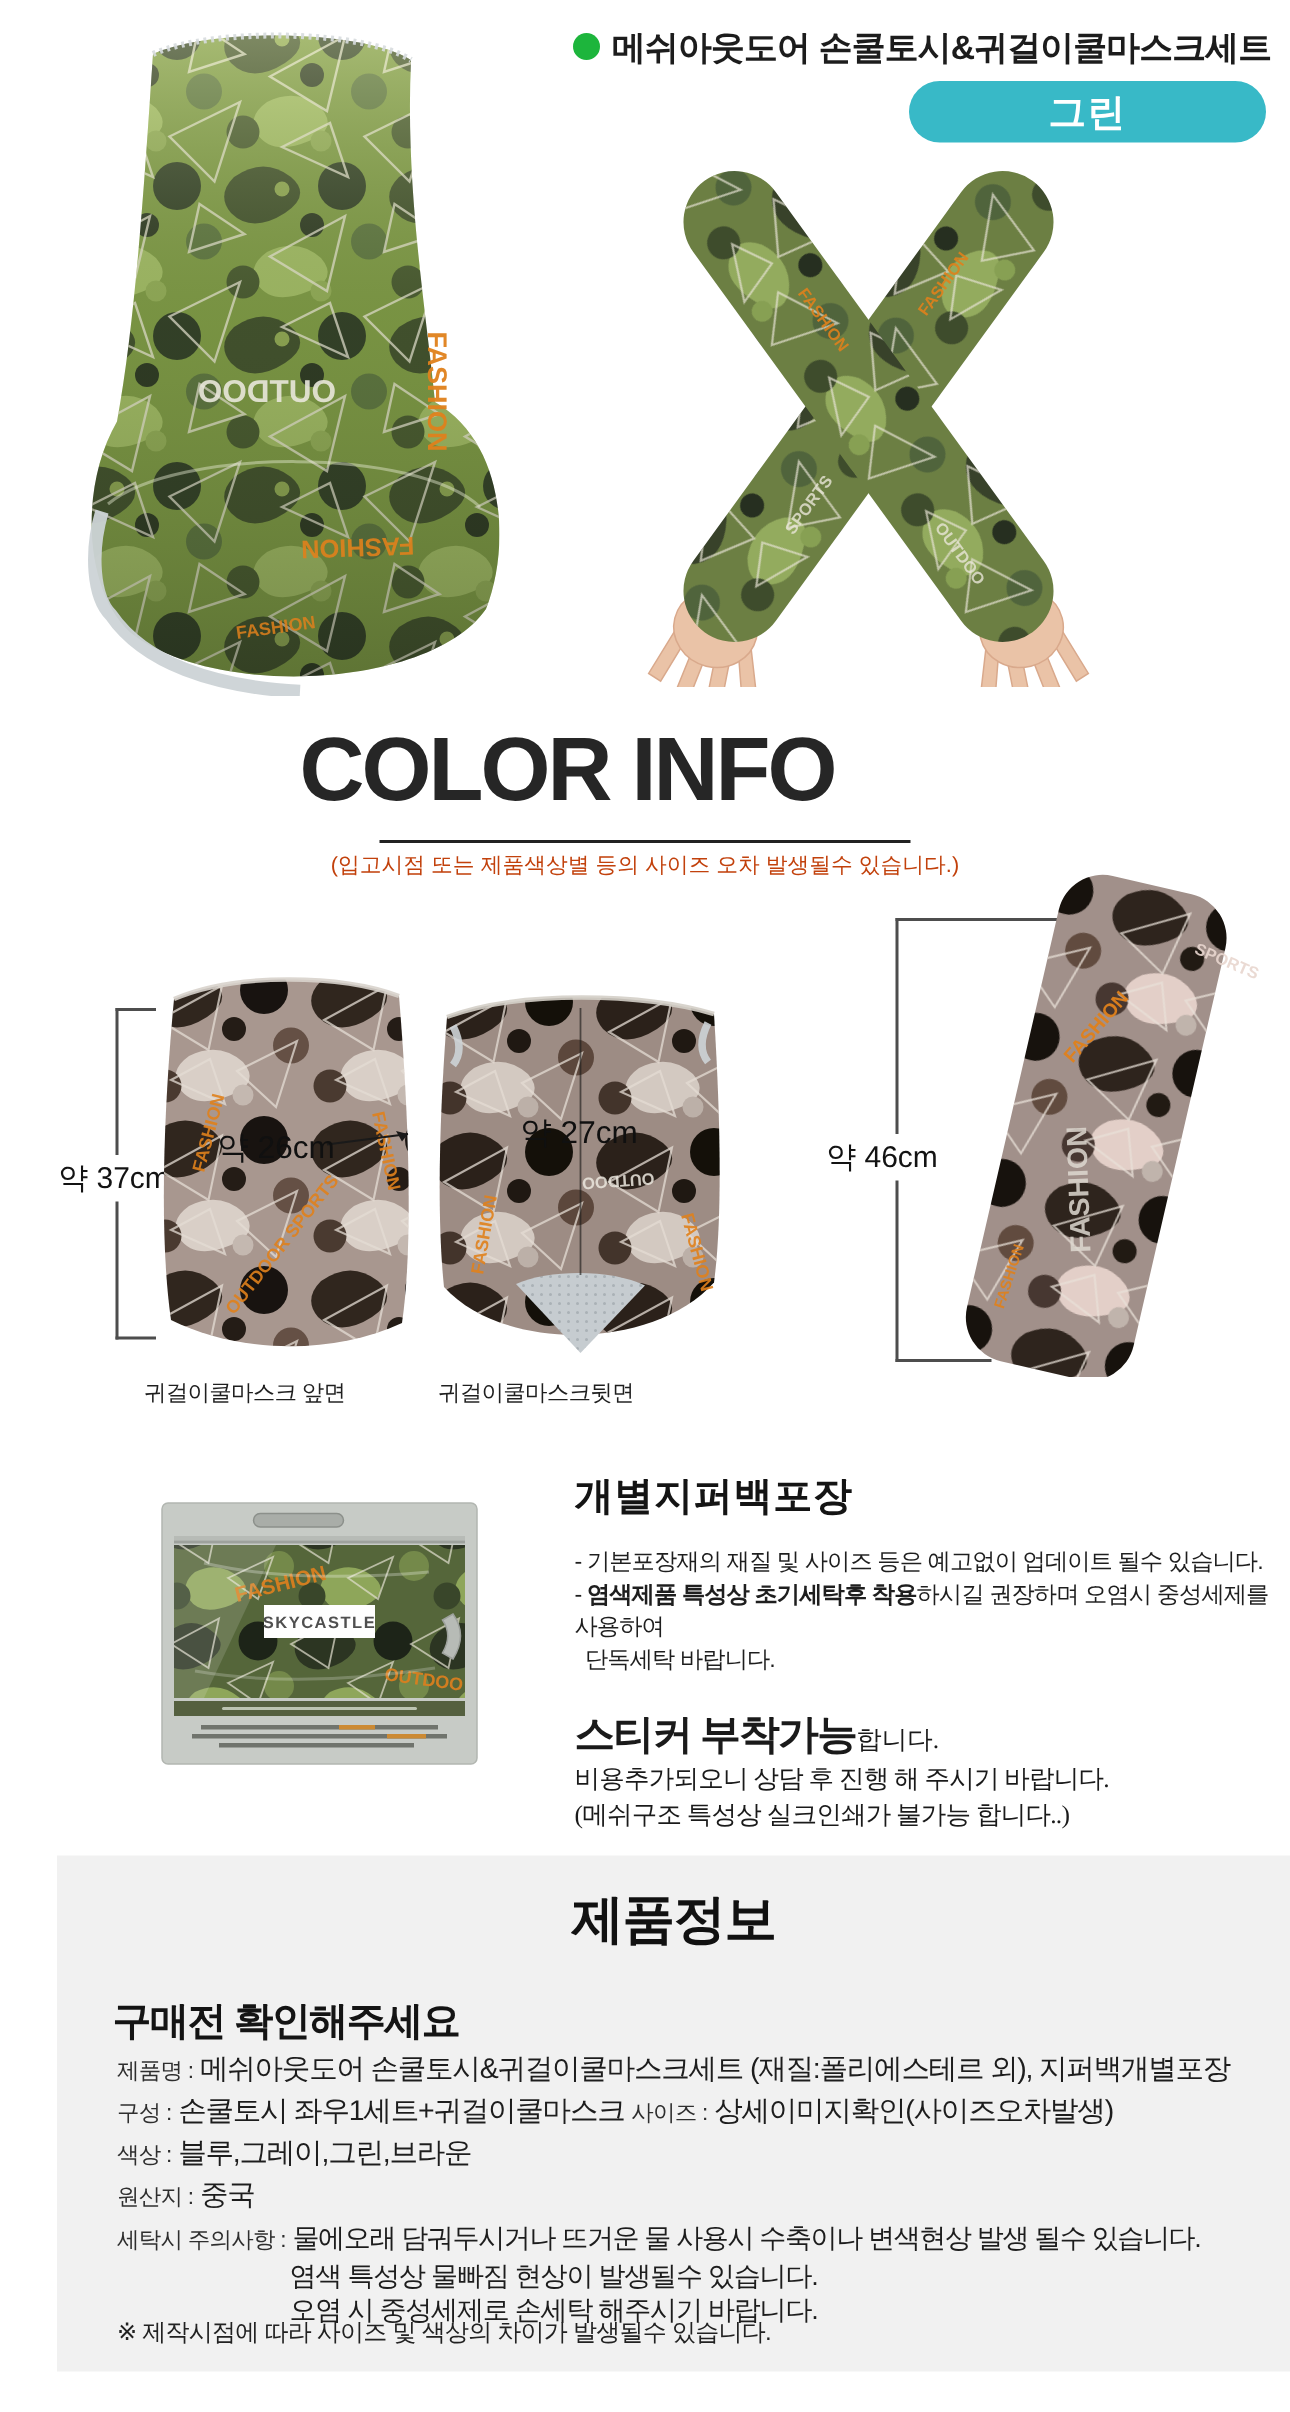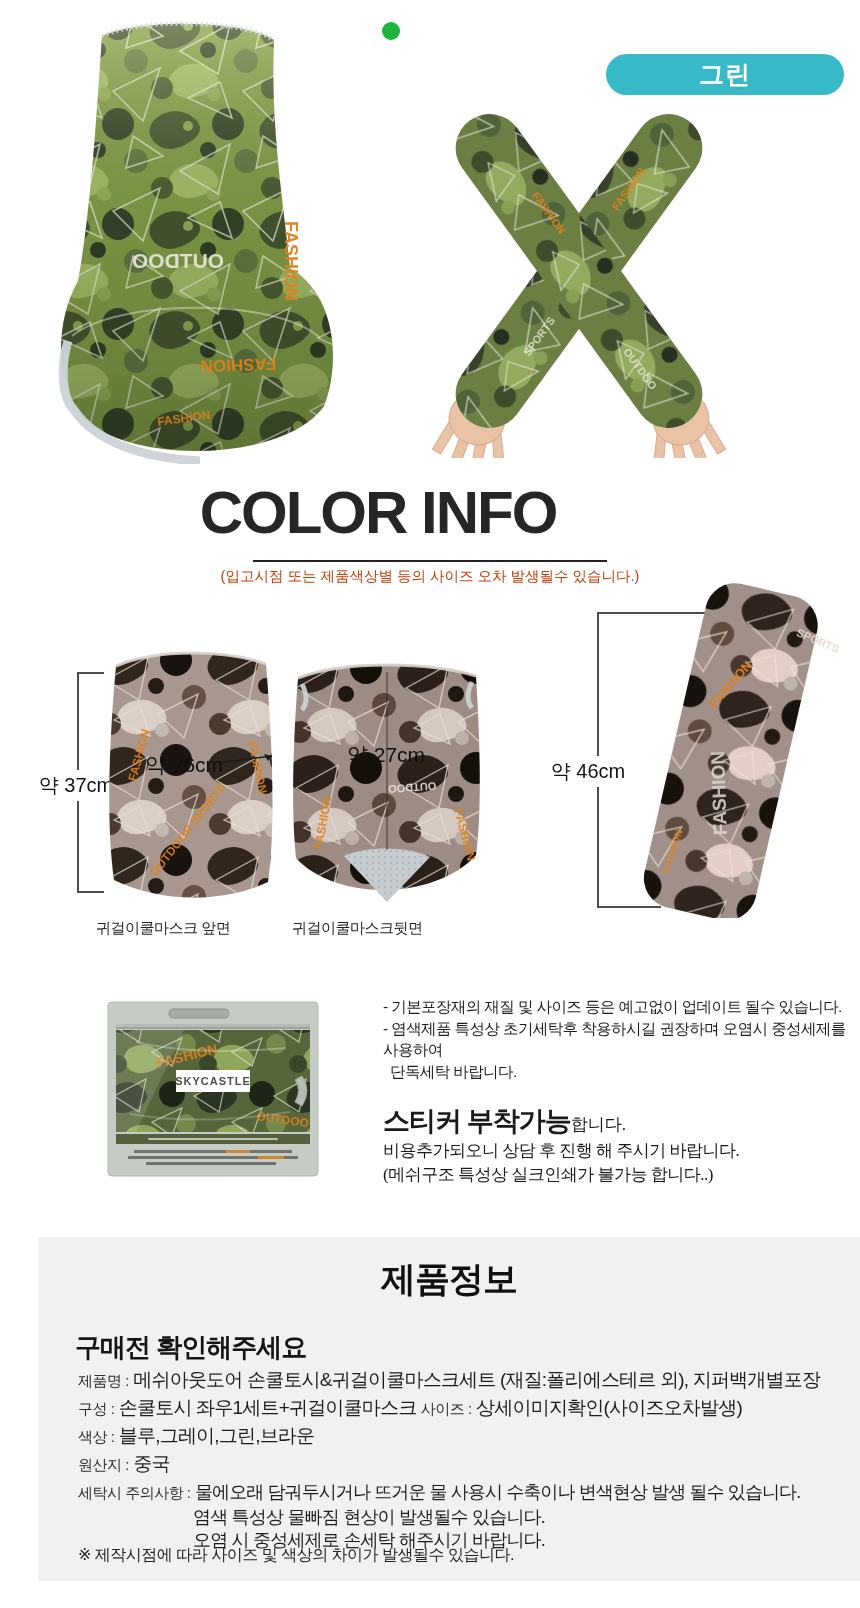--- a/index.html
+++ b/index.html
@@ -23,21 +23,21 @@
   .bline{background:#4d4d4d;}
   .dim-label{font-size:20px;color:#131313;background:#fff;text-align:center;padding:2px 0;}
 
   .caption{top:919px;text-align:left;font-size:15px;color:#1f1f1f;letter-spacing:-0.5px;}
 
   
   .pk-block{left:383px;top:980px;width:465px;}
   .pk-head{font-size:26px;font-weight:600;color:#141414;letter-spacing:0.5px;}
   .pk-notes{margin-top:16px;font-size:15.5px;line-height:21.5px;color:#1e1e1e;letter-spacing:-0.6px;}
   .pk-notes .cont{padding-left:7px;}
-  .pk-bold{font-weight:400;}
+  .pk-bold{font-weight:700;}
   .stk{margin-top:21px;color:#1a1a1a;font-family:Liberation Serif, serif;}
   .stk-strong{font-size:27px;font-weight:600;letter-spacing:-1px;}
   .stk-rest{font-size:17px;}
   .stk-line{font-size:17px;line-height:23.5px;letter-spacing:-0.5px;}
 
   
   .panel{left:38px;top:1237px;width:822px;height:344px;background:#f1f1f1;}
   .pi-title{left:38px;width:822px;top:1256px;text-align:center;font-size:35px;font-weight:600;color:#111;letter-spacing:-1px;}
   .pi-head{left:75px;top:1330px;font-size:26px;font-weight:700;color:#141414;letter-spacing:-1px;}
   .rows{left:78px;top:1366px;width:782px;}
@@ -88,20 +88,21 @@
     <path d="M34,330 C80,292 240,292 282,332" fill="none" stroke="#e7ecd2" stroke-width="2" opacity="0.45"></path>
     <path d="M30,335 C22,362 24,392 36,404 C58,436 104,452 162,455" fill="none" stroke="#ccd3d6" stroke-width="9" opacity="0.95"></path>
     <path d="M64,30 C105,12 205,14 236,34" fill="none" stroke="#d7dcde" stroke-width="4" stroke-dasharray="2 3" opacity="0.9"></path>
     <text transform="translate(247,215) rotate(90)" font-size="18" font-weight="bold" fill="#e0811c" opacity="0.95">FASHION</text>
     <text transform="translate(186,262) scale(-1,1)" font-size="21" font-weight="bold" fill="#e9e7db" opacity="0.9">OUTDOO</text>
     <text transform="translate(238,352) rotate(178)" font-size="17" font-weight="bold" fill="#e0811c" opacity="0.9">FASHION</text>
     <text transform="translate(120,420) rotate(-8)" font-size="12" font-weight="bold" fill="#e0811c" opacity="0.85">FASHION</text>
   </svg>
 
   <div class="abs dot"></div>
+  <div class="abs hero-title">메쉬아웃도어 손쿨토시&amp;귀걸이쿨마스크세트</div>
   <div class="abs badge">그린</div>
 
   <svg class="abs" style="left:420px;top:103px" width="318" height="355" viewBox="0 0 318 355">
     <defs>
       <pattern id="gc2" width="110" height="100" patternUnits="userSpaceOnUse">
         <rect width="110" height="100" fill="#6c7f43"></rect>
         <path d="M8,12 q20,-14 38,0 q14,12 -4,24 q-22,14 -36,0 q-10,-12 2,-24Z" fill="#38422a"></path>
         <circle cx="80" cy="18" r="16" fill="#2b3524"></circle>
         <circle cx="98" cy="55" r="12" fill="#50643c"></circle>
         <path d="M30,62 q20,-10 36,4 q12,14 -8,22 q-24,10 -34,-4 q-8,-12 6,-22Z" fill="#93ab5e"></path>
@@ -301,20 +302,21 @@
     <rect x="10" y="136" width="194" height="10" fill="#55603f"></rect>
     <rect x="42" y="140" width="130" height="2" rx="1" fill="#cfd6c6" opacity="0.85"></rect>
     <rect x="28" y="152" width="158" height="3" fill="#70746d"></rect>
     <rect x="120" y="152" width="24" height="3" fill="#cc8a33"></rect>
     <rect x="22" y="158" width="170" height="3" fill="#70746d"></rect>
     <rect x="152" y="158" width="26" height="3" fill="#cc8a33"></rect>
     <rect x="40" y="164" width="130" height="3" fill="#70746d"></rect>
   </svg>
 
   <div class="abs pk-block">
+    <div class="pk-head">개별지퍼백포장</div>
     <div class="pk-notes">
       <div>- 기본포장재의 재질 및 사이즈 등은 예고없이 업데이트 될수 있습니다.</div>
       <div>
         <span>- </span><span class="pk-bold">염색제품 특성상 초기세탁후 착용</span><span>하시길 권장하며 오염시 중성세제를 사용하여</span>
       </div>
       <div class="cont">단독세탁 바랍니다.</div>
     </div>
     <div class="stk">
       <div>
         <span class="stk-strong">스티커 부착가능</span><span class="stk-rest">합니다.</span>

